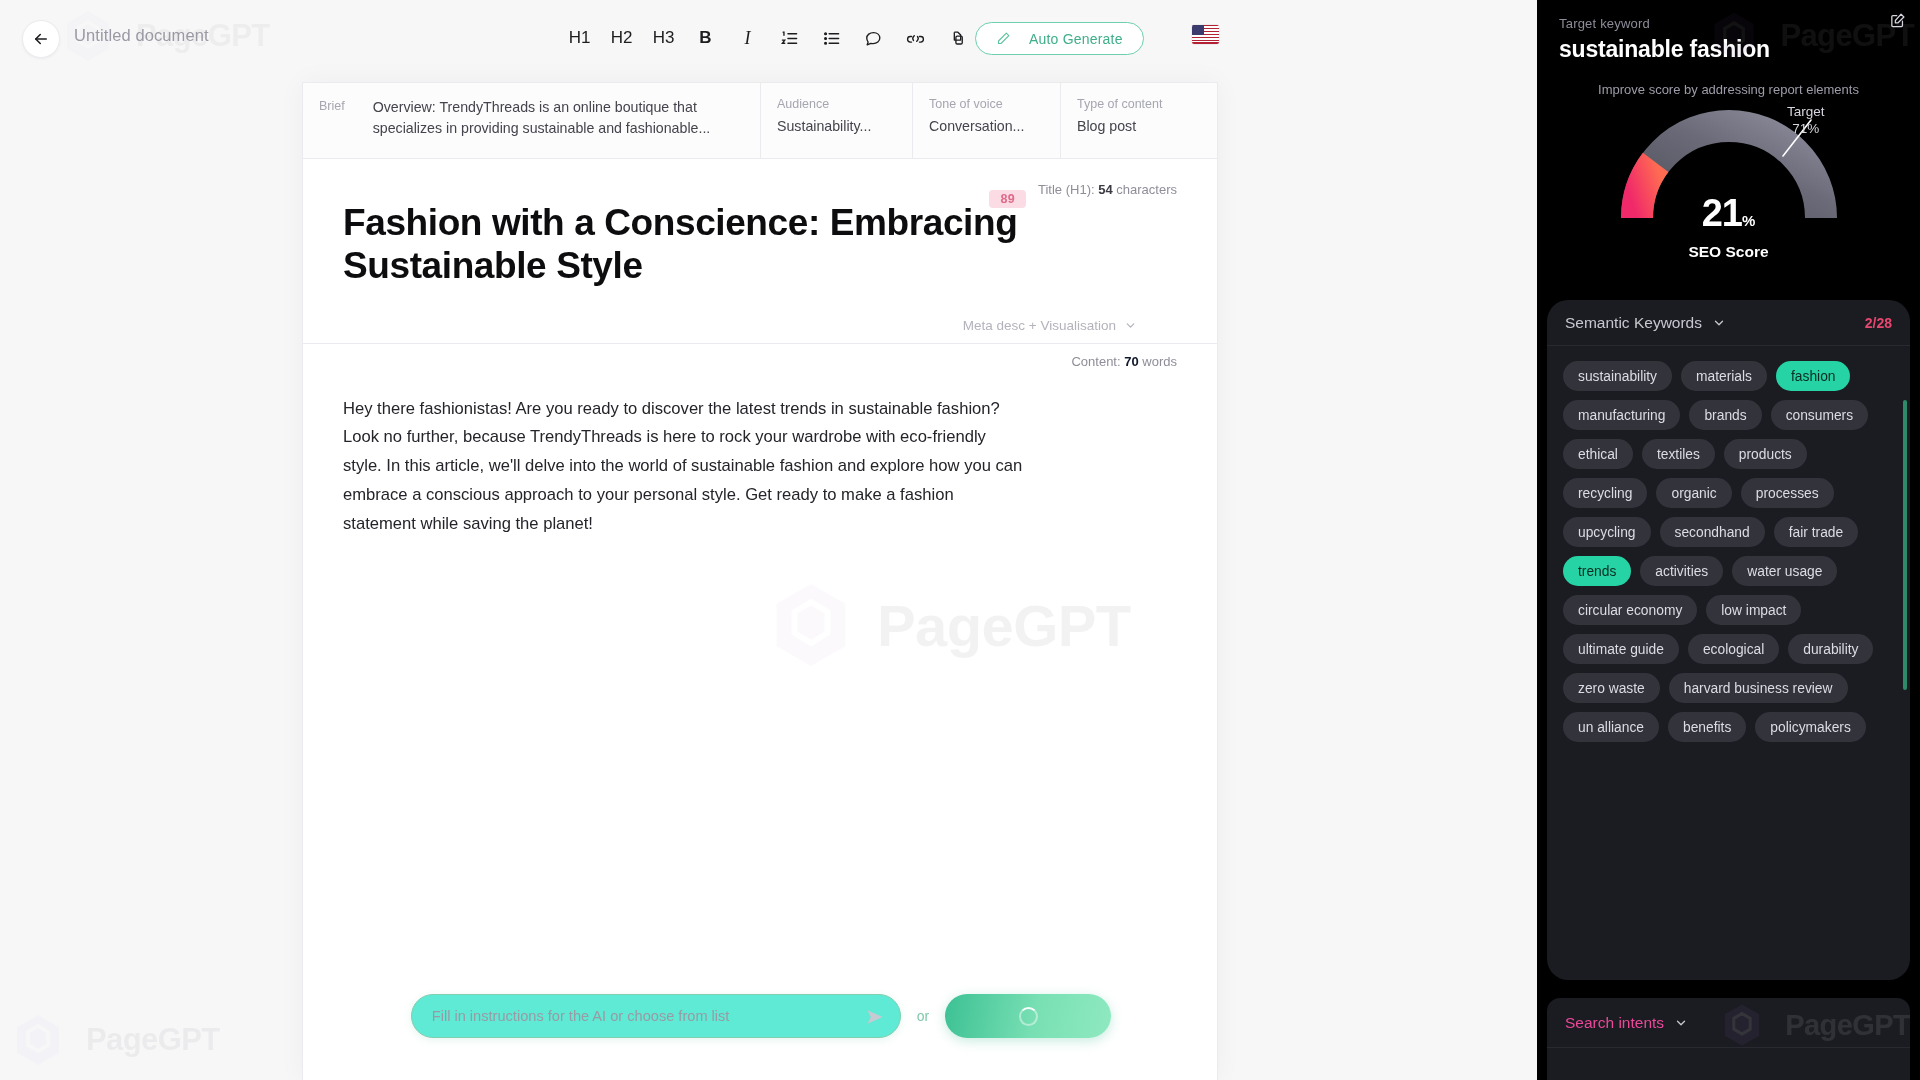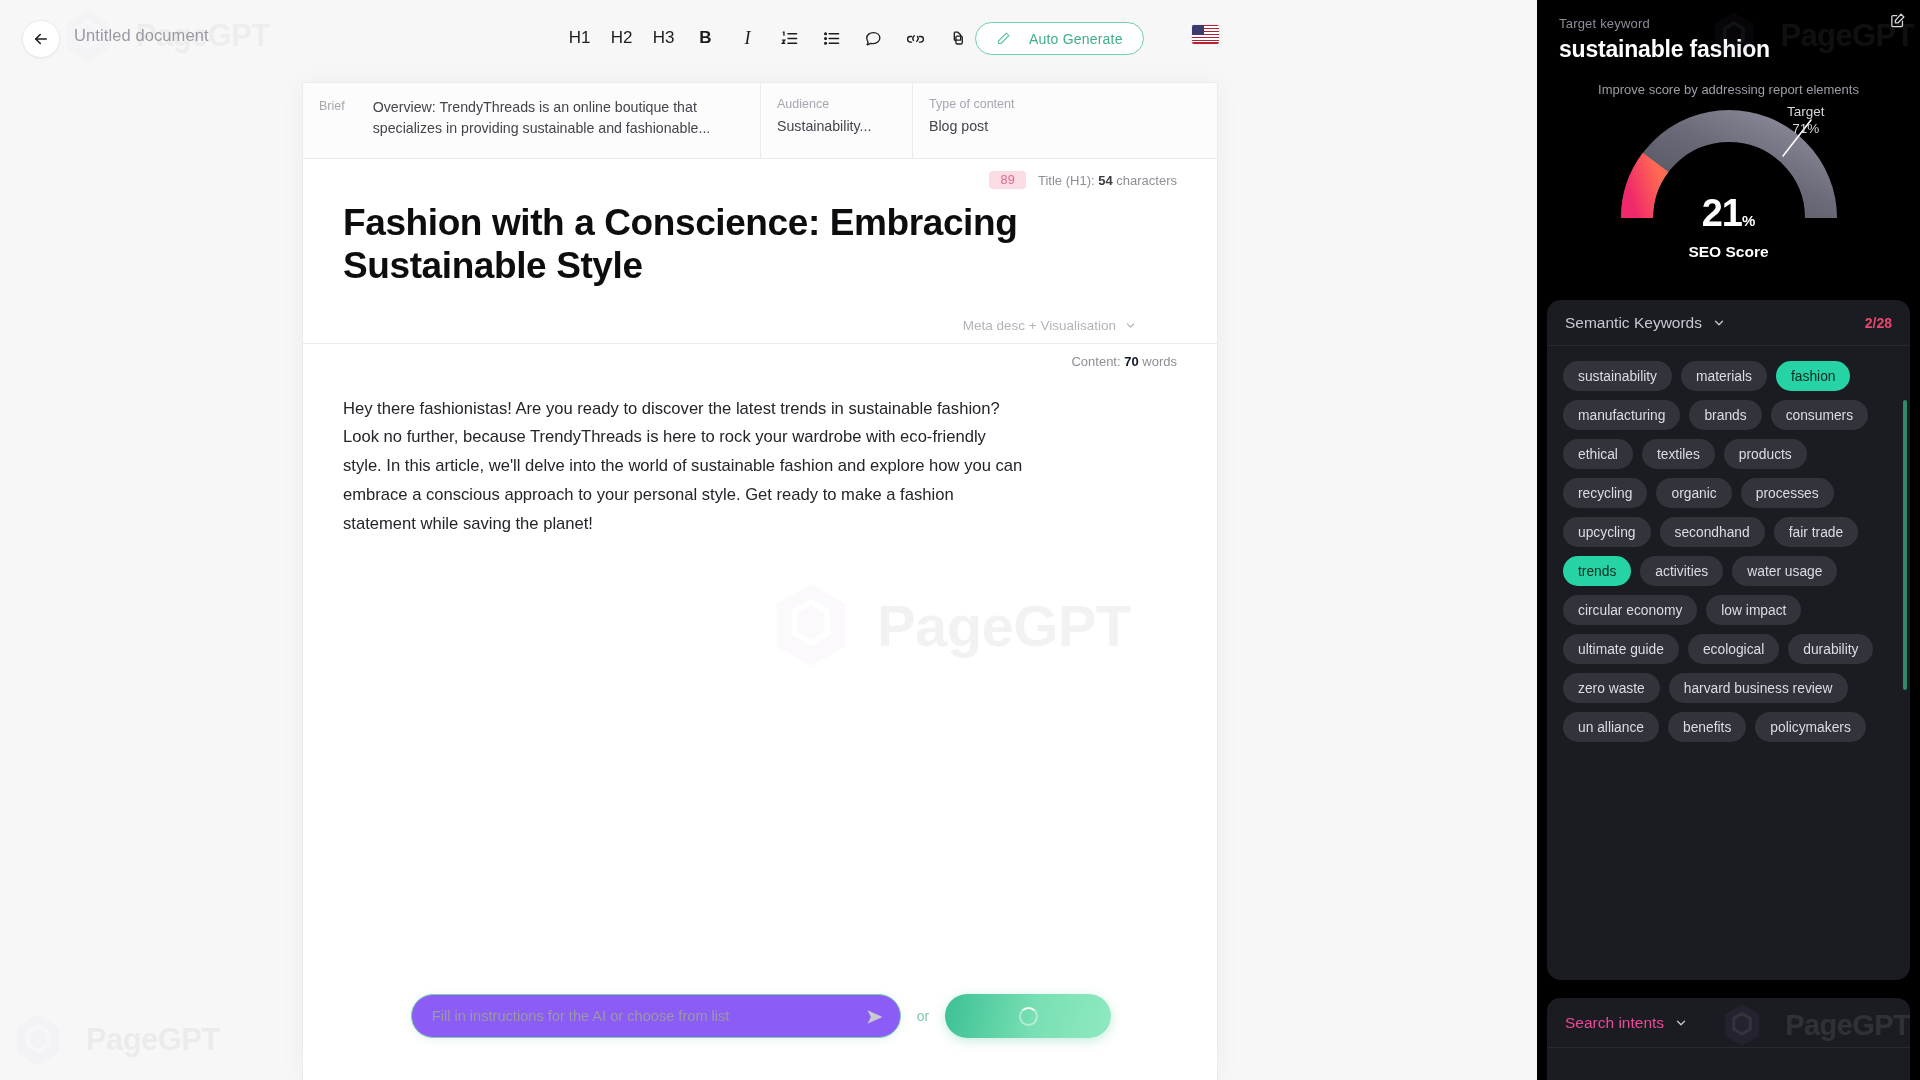--- a/index.html
+++ b/index.html
@@ -119,22 +119,22 @@
   #brief-cell-type { width: 156px; }
 
   
   #title-block { position: relative; padding: 0 40px; }
   #title-meta {
     position: absolute; right: 40px; top: 12px;
     display: flex; align-items: center; gap: 12px;
   }
   #title-score {
     background: #fbdbe4; color: #e06a8a;
-    font-size: 12.5px; font-weight: 400;
-    border-radius: 4px; padding: 2px 11px; letter-spacing: .3px;
+    font-size: 12.5px; font-weight: 700;
+    border-radius: 4px; padding: 2px 11px; letter-spacing: .3px; margin-top: 19px;
   }
   #title-meta-text { font-size: 13px; color: #8e8e99; }
   #title-meta-text b { color: #3a3a42; font-weight: 700; }
   #doc-h1 {
     padding-top: 42px;
     font-size: 37px; line-height: 1.17; font-weight: 700;
     color: #0d0d10; letter-spacing: -.4px;
     max-width: 700px;
   }
   #metadesc-row {
@@ -163,21 +163,21 @@
     opacity: .055; pointer-events: none;
   }
 
   
   #prompt-row {
     position: absolute; left: 0; bottom: 42px; width: 916px;
     display: flex; align-items: center; justify-content: center; gap: 16px;
   }
   #prompt-input-wrap {
     position: relative; width: 490px; height: 44px;
-    border-radius: 22px; background: #8b5cf6;
+    border-radius: 22px; background: #5eead4;
     border: 1.6px solid #7ed0b0;
     box-shadow: 0 2px 9px rgba(110,200,170,.18);
     display: flex; align-items: center;
   }
   #prompt-input {
     flex: 1; border: none; outline: none; background: transparent;
     font-family: "Liberation Sans", sans-serif;
     font-size: 14.6px; color: #2b2b31;
     padding: 0 42px 0 20px;
   }
@@ -232,21 +232,21 @@
   }
   #gauge-hint {
     text-align: center; font-size: 13px; color: #9d9daa;
     margin-top: 10px;
   }
 
   #sk-card {
     position: relative;
     margin: 18px 10px 0 10px;
     background: #1b1b22;
-    border-radius: 14px;
+    border-radius: 21px;
     height: 680px;
     overflow: hidden;
   }
   #sk-header {
     display: flex; align-items: center; justify-content: space-between;
     padding: 14px 18px 13px 18px;
     border-bottom: 1px solid #292932;
     cursor: pointer;
   }
   #sk-header-left { display: flex; align-items: center; gap: 10px; }
@@ -392,20 +392,24 @@
     <div id="sheet">
 
       <div id="brief-bar">
         <div class="brief-cell" id="brief-cell-main">
           <span class="brief-key">Brief</span>
           <span class="brief-main-text">Overview: TrendyThreads is an online boutique that specializes in providing sustainable and fashionable...</span>
         </div>
         <div class="brief-cell" id="brief-cell-audience">
           <div class="brief-label">Audience</div>
           <div class="brief-val">Sustainability...</div>
+        </div>
+        <div class="brief-cell" id="brief-cell-tone">
+          <div class="brief-label">Tone of voice</div>
+          <div class="brief-val">Conversation...</div>
         </div>
         <div class="brief-cell" id="brief-cell-type">
           <div class="brief-label">Type of content</div>
           <div class="brief-val">Blog post</div>
         </div>
       </div>
 
       <div id="title-block">
         <div id="title-meta">
           <span id="title-score">89</span>

